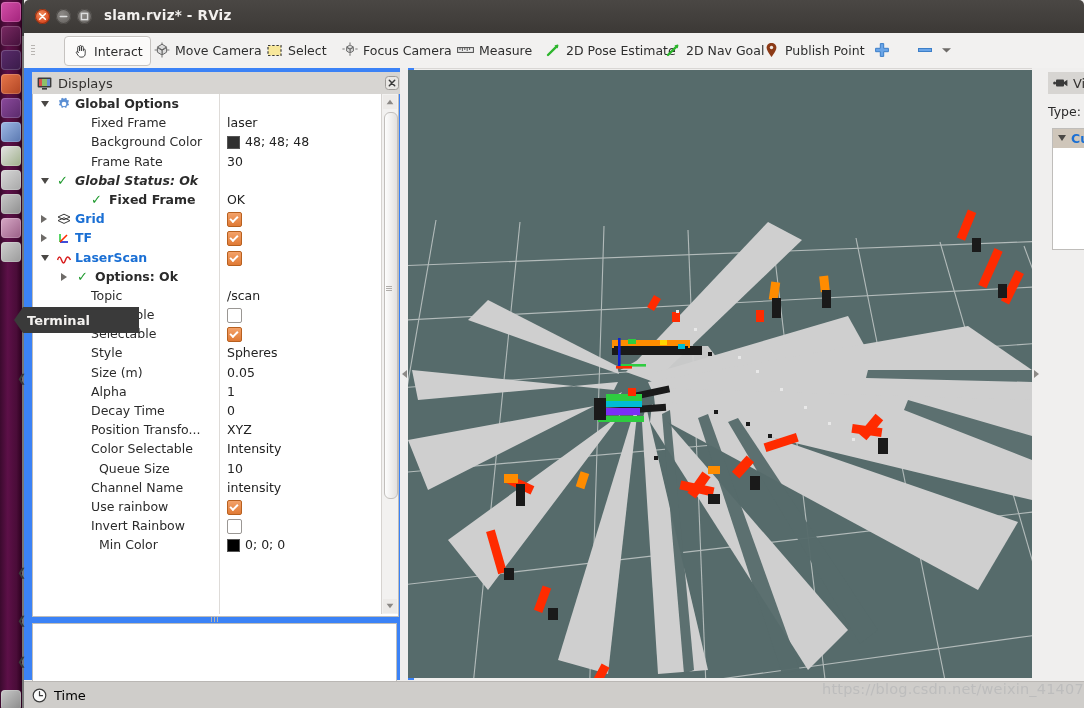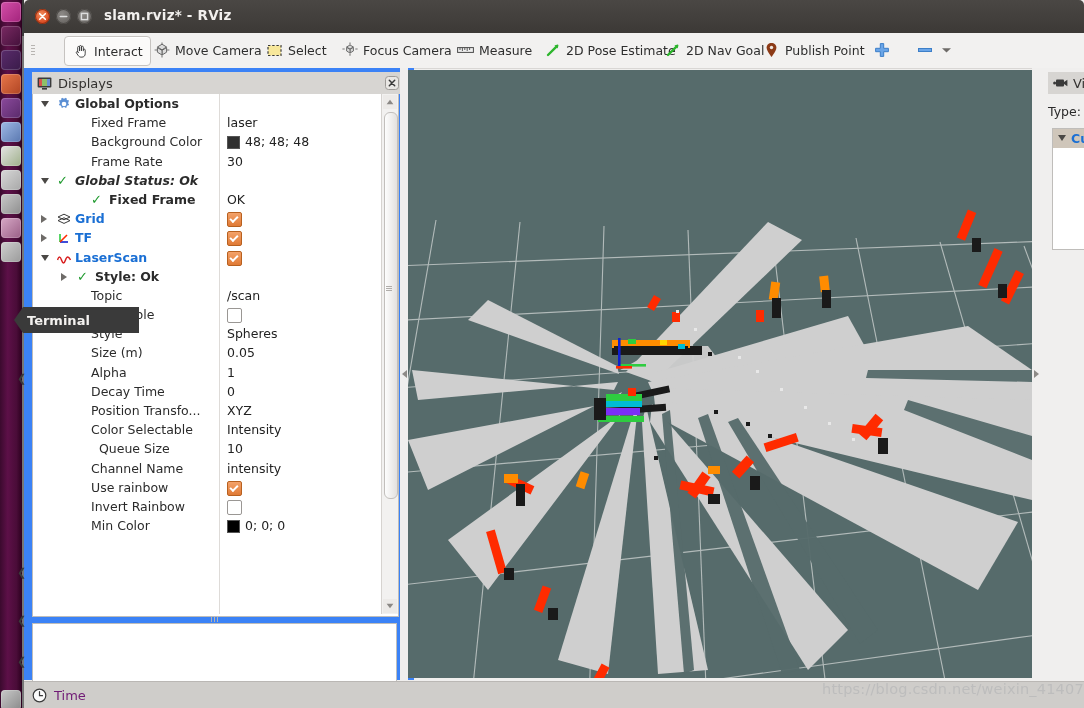--- a/index.html
+++ b/index.html
@@ -124,21 +124,21 @@
   #views-tree{position:absolute;left:12px;top:60px;width:60px;height:120px;background:#fff;
     border:1px solid #bfbdba;}
   #views-tree .vrow{position:relative;height:19px;line-height:19px;padding-left:18px;
     font-size:12.5px;font-weight:bold;color:#1a6fd4;white-space:nowrap;background:#cfc6ba;}
   #views-tree .vtri{position:absolute;left:5px;top:6px;border-top:6px solid #4a4845;
     border-left:4px solid transparent;border-right:4px solid transparent;}
 
   
   #timebar{position:absolute;left:0;top:681px;width:1060px;height:27px;background:#cfcdca;
     border-top:1px solid #bab7b4;display:flex;align-items:center;padding-left:8px;gap:7px;}
-  #timebar .tb-label{font-size:13px;color:#701a75;}
+  #timebar .tb-label{font-size:13px;color:#000000;}
 
   
   #terminal-tooltip{position:absolute;left:14px;top:307px;height:26px;display:flex;align-items:center;}
   #tt-arrow{width:0;height:0;border-right:9px solid #3a3a3a;
     border-top:13px solid transparent;border-bottom:13px solid transparent;}
   #tt-body{height:26px;background:#3a3a3a;display:flex;align-items:center;
     padding:0 12px 0 4px;min-width:100px;}
   #tt-body span{color:#f3f1ef;font-size:13px;font-weight:bold;}
 
   
@@ -396,31 +396,35 @@
               <svg width="14" height="14" viewBox="0 0 14 14">
                 <path d="M0.5 9 Q2.5 3 4.5 9 T8.5 9 Q10.5 3 13.5 9" fill="none" stroke="#d81f1f" stroke-width="1.5"></path>
               </svg>
             </span>
             <span class="lbl name-blue" style="left: 42px;">LaserScan</span>
             <span class="chk on"></span>
           </div>
           <div class="trow">
             <span class="tri right" style="left: 28px; top: 6px;"></span>
             <span class="ok-check" style="left: 44px; top: 0px;">✓</span>
-            <span class="lbl name-bold" style="left: 62px;">Style: Ok</span>
+            <span class="lbl name-bold" style="left: 62px;">Options: Ok</span>
           </div>
           <div class="trow">
             <span class="lbl" style="left: 58px;">Topic</span>
             <span class="val">/scan</span>
           </div>
           <div class="trow">
             <span class="lbl" style="left: 58px;">Unreliable</span>
             <span class="chk"></span>
           </div>
           <div class="trow">
+            <span class="lbl" style="left: 58px;">Selectable</span>
+            <span class="chk on"></span>
+          </div>
+          <div class="trow">
             <span class="lbl" style="left: 58px;">Style</span>
             <span class="val">Spheres</span>
           </div>
           <div class="trow">
             <span class="lbl" style="left: 58px;">Size (m)</span>
             <span class="val">0.05</span>
           </div>
           <div class="trow">
             <span class="lbl" style="left: 58px;">Alpha</span>
             <span class="val">1</span>
@@ -447,21 +451,21 @@
           </div>
           <div class="trow">
             <span class="lbl" style="left: 58px;">Use rainbow</span>
             <span class="chk on"></span>
           </div>
           <div class="trow">
             <span class="lbl" style="left: 58px;">Invert Rainbow</span>
             <span class="chk"></span>
           </div>
           <div class="trow">
-            <span class="lbl" style="left: 58px; text-align: center;">Min Color</span>
+            <span class="lbl" style="left: 66px; text-align: center;">Min Color</span>
             <span class="swatch" style="background: rgb(0, 0, 0);"></span>
             <span class="val" style="left: 212px;">0; 0; 0</span>
           </div>
         </div>
       <div id="tree-scroll">
         <div class="sb-arrow" style="top:1px">
           <svg width="8" height="6" viewBox="0 0 8 6">
               <path d="M4 0.8 7.4 5.2H0.6Z" fill="#8b8885"></path>
             </svg>
         </div>

